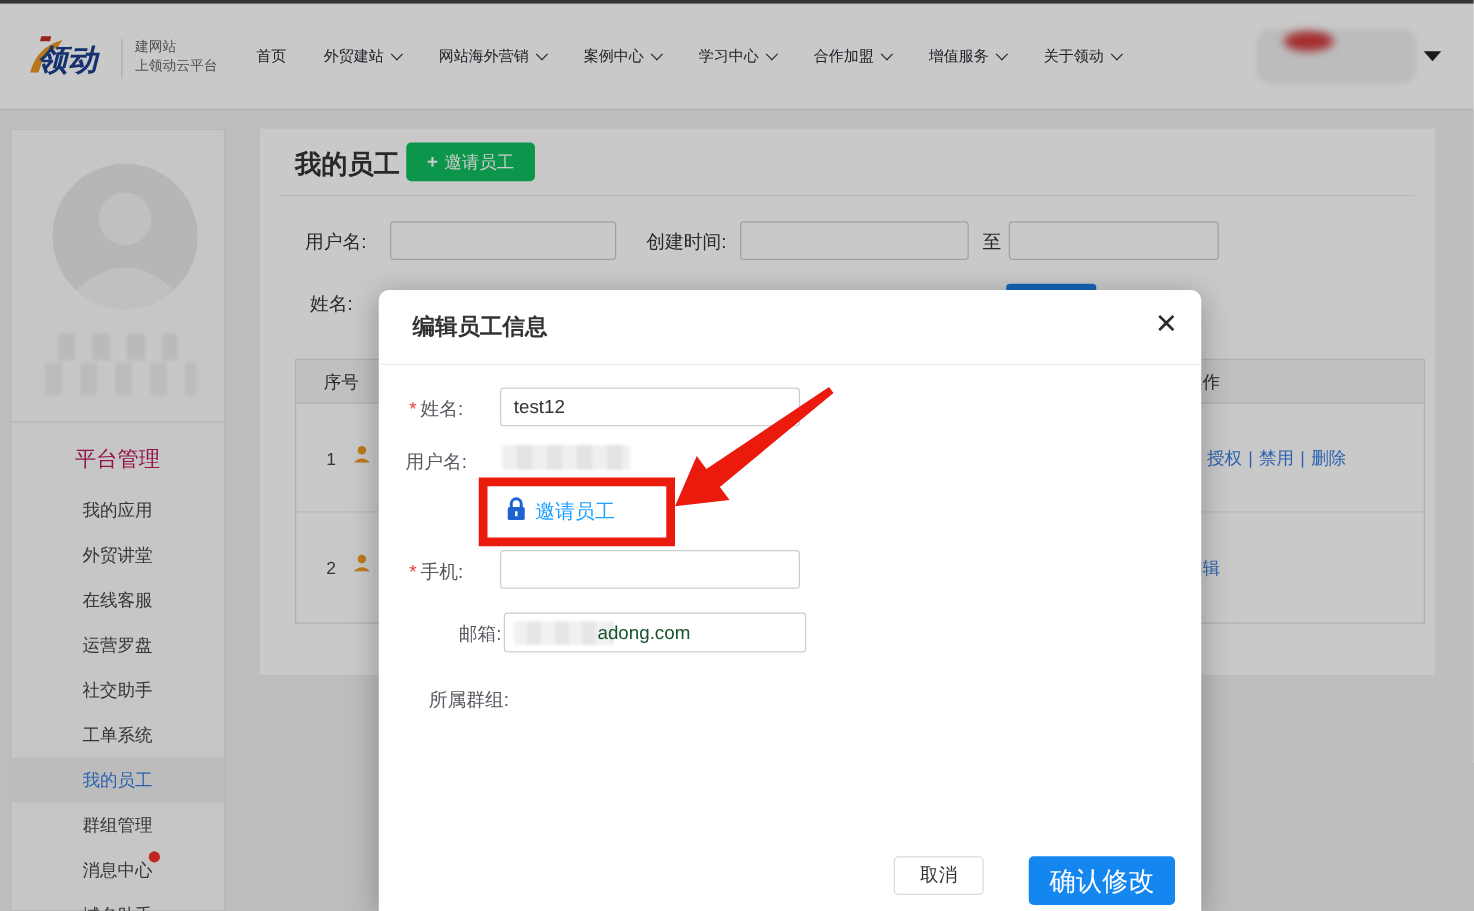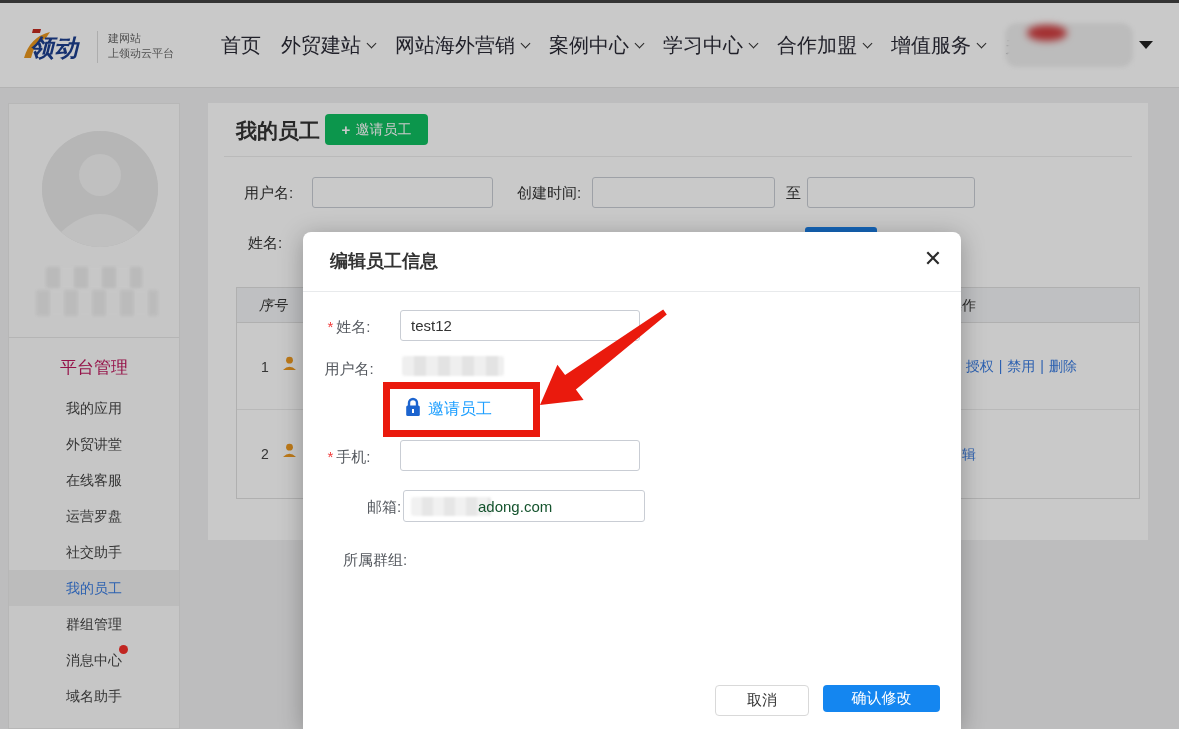--- a/index.html
+++ b/index.html
@@ -5,21 +5,21 @@
   * { margin:0; padding:0; box-sizing:border-box; }
   html,body { width:1179px; height:729px; overflow:hidden; }
   body { position:relative; font-family:"Liberation Sans","DejaVu Sans",sans-serif; background:#f0f0f2; color:#333; }
 
   
   .topstrip { position:absolute; left:0; top:0; width:100%; height:3px; background:#434343; z-index:1; }
   .nav { position:absolute; left:0; top:3px; width:100%; height:85px; background:#ffffff; border-bottom:1px solid #e4e4e4; z-index:1; }
   .logo { position:absolute; left:20px; top:22px; width:70px; height:42px; }
   .logo-divider { position:absolute; left:97px; top:28px; width:1px; height:32px; background:#dcdcdc; }
   .tagline { position:absolute; left:108px; top:28px; font-size:11px; line-height:15px; color:#666; }
-  .nav-menu { position:absolute; left:205px; top:0; height:85px; display:flex; align-items:center; gap:20px; font-size:20px; color:#2b2b36;margin-left:16px; }
+  .nav-menu { position:absolute; left:205px; top:0; height:85px; display:flex; align-items:center; gap:30px; font-size:12px; color:#2b2b36; }
   .nav-item { display:flex; align-items:center; cursor:pointer; white-space:nowrap; }
   .caret { width:7px; height:7px; border-right:1.6px solid #333; border-bottom:1.6px solid #333; transform:rotate(45deg); margin-left:7px; margin-top:-4px; }
   .user-blob { position:absolute; left:1005px; top:20px; width:128px; height:44px; background:#efefef; border-radius:12px; filter:blur(2px); }
   .user-smudge { position:absolute; left:22px; top:2px; width:40px; height:16px; background:#cf3a3c; border-radius:50%; filter:blur(3px); }
   .user-caret { position:absolute; left:1139px; top:38px; width:0; height:0; border-left:7px solid transparent; border-right:7px solid transparent; border-top:8px solid #222; }
 
   
   .sidebar { position:absolute; left:8px; top:103px; width:172px; height:626px; background:#fbfbfb; border:1px solid #e9e9e9; z-index:1; }
   .avatar { position:absolute; left:33px; top:27px; width:116px; height:116px; border-radius:50%; background:#e7e7e7; overflow:hidden; }
   .pix { background:repeating-linear-gradient(90deg,#ececec 0 14px,#fdfdfd 14px 28px); filter:blur(1.4px); border-radius:3px; }
@@ -38,21 +38,21 @@
   .invite-btn { position:absolute; left:117px; top:11px; width:103px; height:31px; background:#10bf61; border:none; border-radius:4px; color:#fff; font-size:14px; cursor:pointer; display:flex; align-items:center; justify-content:center; gap:5px; font-family:inherit; }
   .invite-plus { font-size:15px; font-weight:bold; }
   .title-divider { position:absolute; left:16px; right:16px; top:53px; height:1px; background:#ececec; }
   .f-label { position:absolute; font-size:15px; color:#333; white-space:nowrap; }
   .f-input { position:absolute; height:31px; border:1px solid #c9cdd4; border-radius:3px; background:#fff; font-size:14px; padding:0 8px; font-family:inherit; }
   .search-btn { position:absolute; left:597px; top:124px; width:72px; height:30px; background:#1a7fe8; border:none; border-radius:3px; cursor:pointer; }
 
   .emp-table { position:absolute; left:28px; top:184px; width:904px; height:212px; border:1px solid #e0e0e0; font-size:14px; }
   .t-head { position:relative; height:35px; background:#f3f4f6; border-bottom:1px solid #e0e0e0; color:#333; }
   .t-head span { position:absolute; top:9px; }
-  .th-index { left:22px;font-style:italic; }
+  .th-index { left:22px; }
   .th-actions { left:711px; }
   .t-row { position:relative; height:87px; border-bottom:1px solid #ebebeb; }
   .t-row:last-child { border-bottom:none; height:88px; }
   .row-index { position:absolute; left:24px; top:36px; color:#444; }
   .person-icon { position:absolute; left:45px; top:33px; }
   .row-actions { position:absolute; left:687px; top:35px; white-space:nowrap; }
   .t-row:last-child .row-actions { left:711px; top:36px; }
   .row-actions a { color:#3a7ce0; text-decoration:none; cursor:pointer; }
   .sep { color:#3a7ce0; margin:0 5px; }
 
@@ -66,22 +66,22 @@
   .m-divider { position:absolute; left:0; top:59px; width:100%; height:1px; background:#e8eaec; }
   .m-label { position:absolute; left:0; width:92px; text-align:center; font-size:15px; color:#55595f; white-space:nowrap; }
   .req { color:#f03b3b; margin-right:3px; }
   .m-input { position:absolute; left:97px; width:240px; height:31px; border:1px solid #c9cdd4; border-radius:3px; font-size:15px; color:#333; padding:0 10px; font-family:inherit; background:#fff; }
   .u-blur { position:absolute; left:99px; top:124px; width:102px; height:20px; background:repeating-linear-gradient(90deg,#efefef 0 12px,#e3e3e3 12px 24px); filter:blur(1.2px); border-radius:3px; }
   .pwd-link { position:absolute; left:102px; top:165px; display:flex; align-items:center; gap:7px; font-size:16px; color:#1e9fff; cursor:pointer; text-decoration:none; }
   .email-box { position:absolute; left:100px; top:258px; width:242px; height:32px; border:1px solid #c9cdd4; border-radius:3px; background:#fff; }
   .email-blur { position:absolute; left:7px; top:6px; width:80px; height:19px; background:repeating-linear-gradient(90deg,#f1f1f1 0 11px,#e6e6e6 11px 22px); filter:blur(1.2px); border-radius:3px; }
   .email-text { position:absolute; left:74px; top:7px; font-size:15px; color:#14532d; }
   .group-label { position:absolute; left:40px; top:319px; font-size:15px; color:#55595f; }
-  .btn-cancel { position:absolute; left:412px; top:453px; width:94px; height:31px; background:#fff; border:1px solid #d9d9d9; border-radius:4px; font-size:15px; color:#333; cursor:pointer; font-family:inherit; }
-  .btn-confirm { position:absolute; left:520px; top:453px; width:117px; height:27px; background:#1486f0; border:none; border-radius:4px; font-size:15px; color:#fff; cursor:pointer; font-family:inherit; }
+  .btn-cancel { position:absolute; left:412px; top:453px; width:72px; height:31px; background:#fff; border:1px solid #d9d9d9; border-radius:4px; font-size:15px; color:#333; cursor:pointer; font-family:inherit; }
+  .btn-confirm { position:absolute; left:520px; top:453px; width:117px; height:39px; background:#1486f0; border:none; border-radius:4px; font-size:21px; color:#fff; cursor:pointer; font-family:inherit; }
 
   
   .red-box { position:absolute; left:383px; top:382px; width:157px; height:55px; border:7px solid #ea1a0d; z-index:110; pointer-events:none; }
   .red-arrow { position:absolute; left:530px; top:300px; z-index:115; pointer-events:none; }
 </style>
 </head>
 <body>
 
 <div class="topstrip"></div>
 
@@ -148,20 +148,21 @@
   <div class="side-name1 pix"></div>
   <div class="side-name2 pix"></div>
   <div class="side-divider"></div>
   <div class="side-title">平台管理</div>
   <div class="side-menu">
     <div class="side-item"><span>我的应用</span></div>
     <div class="side-item"><span>外贸讲堂</span></div>
     <div class="side-item"><span>在线客服</span></div>
     <div class="side-item"><span>运营罗盘</span></div>
     <div class="side-item"><span>社交助手</span></div>
+    <div class="side-item"><span>工单系统</span></div>
     <div class="side-item active"><span>我的员工</span></div>
     <div class="side-item"><span>群组管理</span></div>
     <div class="side-item"><span>消息中心</span><span class="badge-dot"></span></div>
     <div class="side-item"><span>域名助手</span></div>
   </div>
 </aside>
 
 <main class="panel">
   <h1 class="page-title">我的员工</h1>
   <button class="invite-btn">

